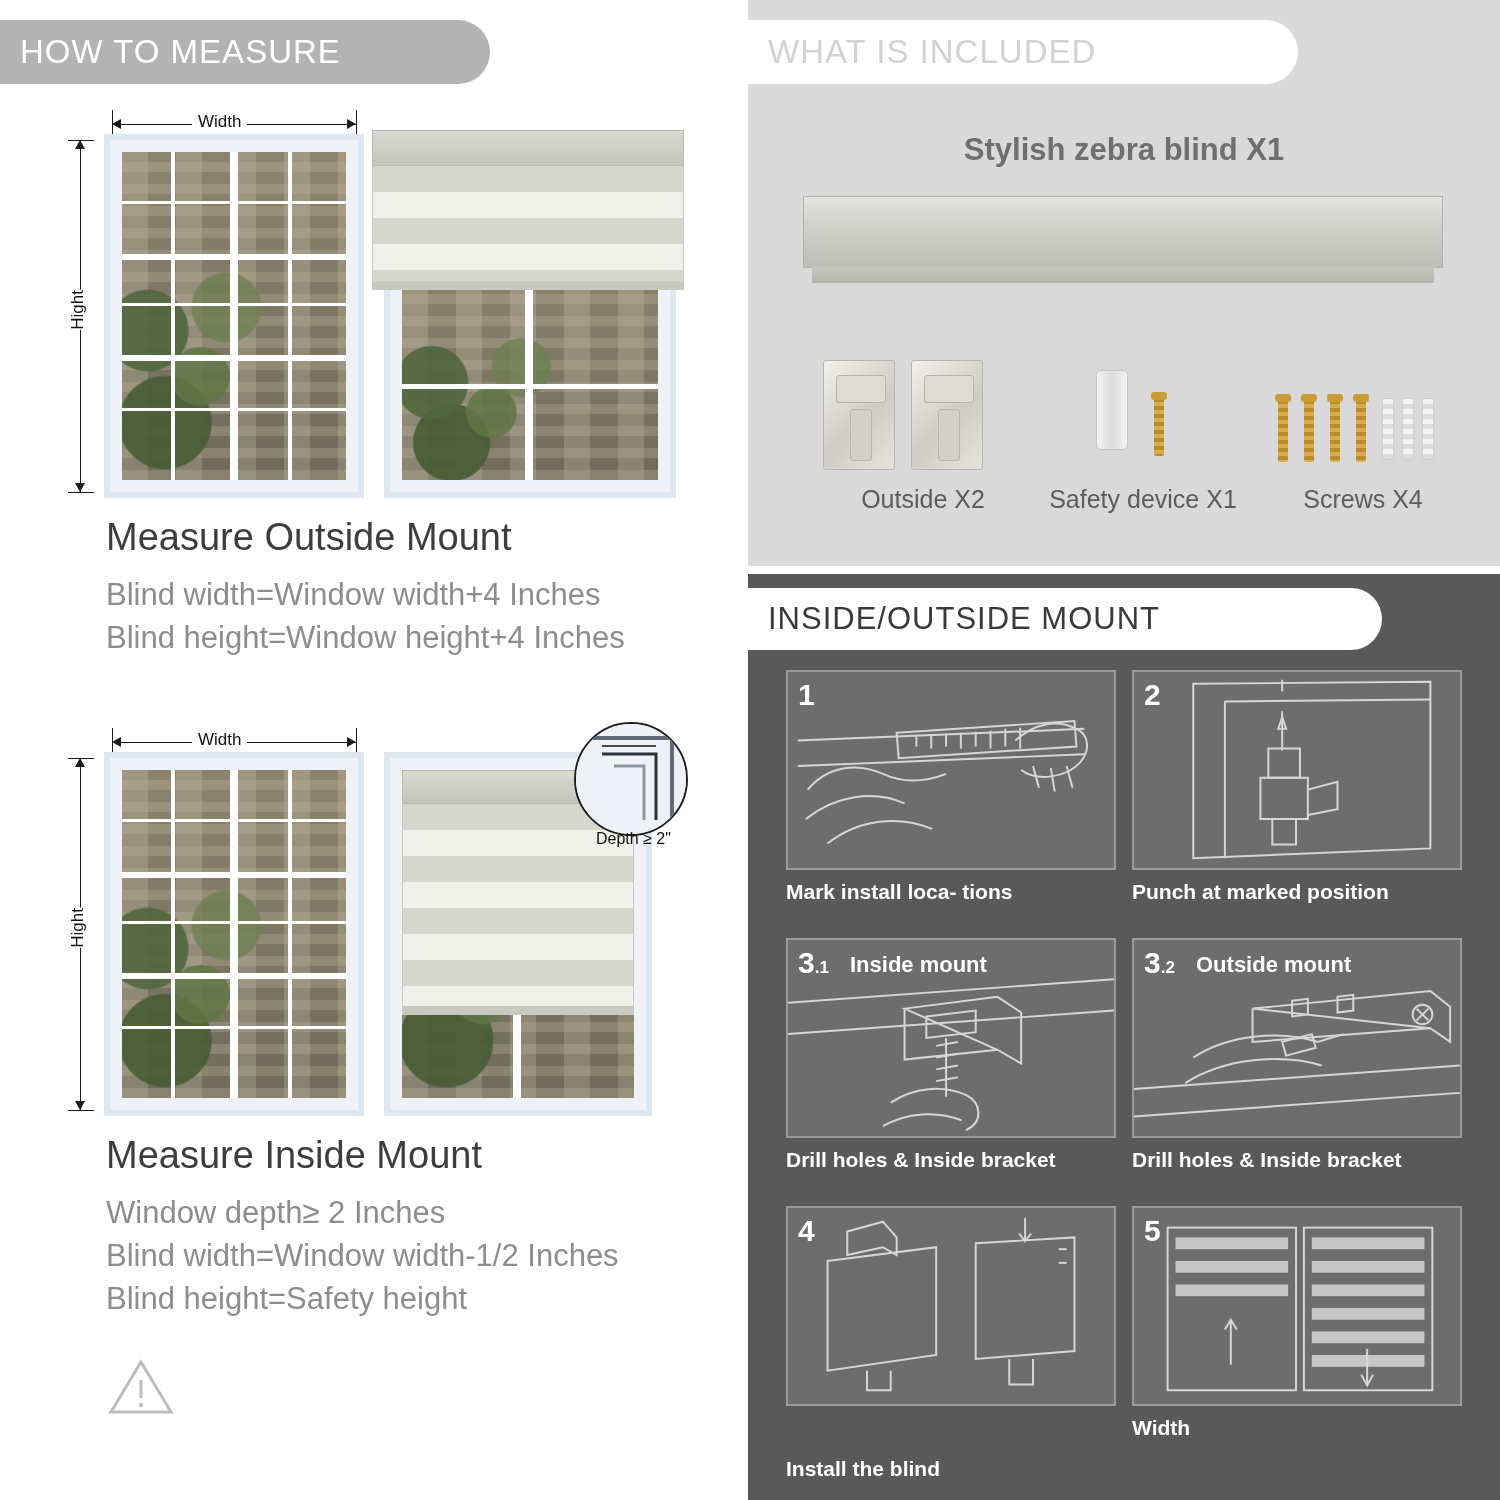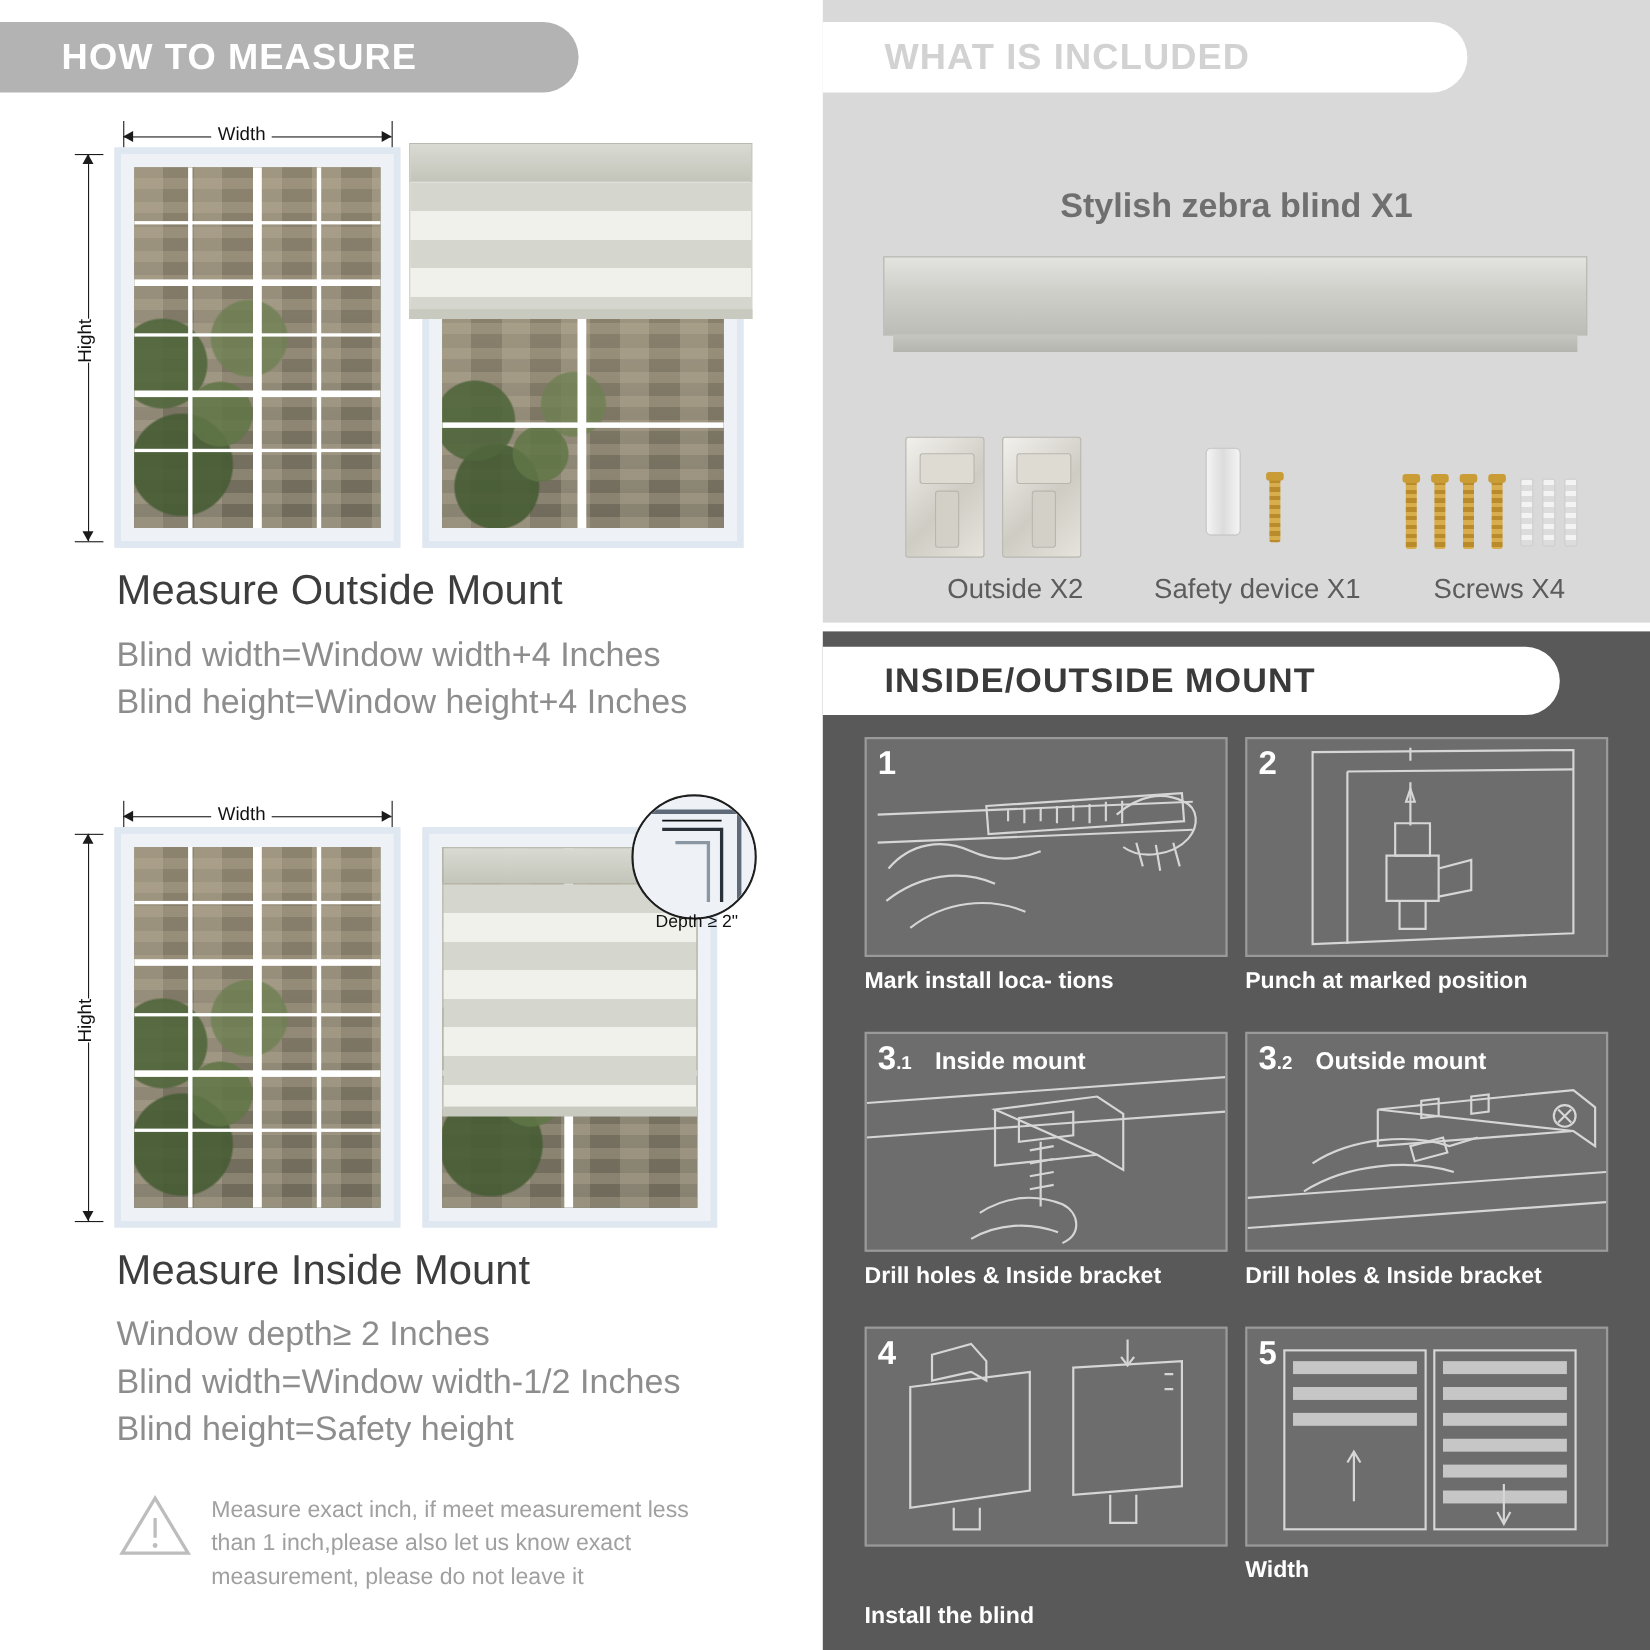--- a/index.html
+++ b/index.html
@@ -14,22 +14,22 @@
   
   .left-col {
     position:absolute; left:0; top:0; width:740px; height:1500px;
     background:#ffffff;
   }
   .banner {
     position:absolute;
     display:flex; align-items:center;
     background:#b3b3b3;
     color:#ffffff;
-    font-size:33px; font-weight:bold; letter-spacing:1px;
-    padding-left:56px;
+    font-size:33px; font-weight:normal; letter-spacing:1px;
+    padding-left:20px;
   }
   .banner.left-banner {
     left:0; top:20px; width:470px; height:64px;
     border-top-right-radius:32px; border-bottom-right-radius:32px;
   }
 
   .measure-block { position:absolute; left:0; width:740px; }
 
   
   .win-frame {
@@ -335,28 +335,27 @@
     </div>
 
     <div class="note-box" style="left:108px; top:1358px; width:560px;">
       <div class="warn-tri">
         <svg viewBox="0 0 66 58" style="width:66px;height:58px;">
           <polygon points="33,4 63,54 3,54" fill="none" stroke="#bdbdbd" stroke-width="3"></polygon>
           <line x1="33" y1="22" x2="33" y2="40" stroke="#bdbdbd" stroke-width="3"></line>
           <circle cx="33" cy="47" r="2.2" fill="#bdbdbd"></circle>
         </svg>
       </div>
-      <div class="note-text">Measure exact inch, if meet measurement less than 1 inch,please also let us know exact measurement, please do not leave it</div>
     </div>
   </div>
 
   <div class="right-top"></div>
   <div class="banner included-banner">WHAT IS INCLUDED</div>
 
-  <div style="position:absolute; left:748px; top:0; width:752px; height:509px;margin-top:37px;">
+  <div style="position:absolute; left:748px; top:0; width:752px; height:509px;">
     <div class="included-title">Stylish zebra blind X1</div>
 
     <div class="blind-bar"></div>
 
     <div class="bracket" style="left:75px; top:360px;"></div>
     <div class="bracket" style="left:163px; top:360px;"></div>
     <div class="part-label" style="left:30px; top:485px; width:290px;">Outside X2</div>
 
     <div class="safety" style="left:348px; top:370px;"></div>
     <div class="screw" style="left:406px; top:398px; height:58px;"></div>

